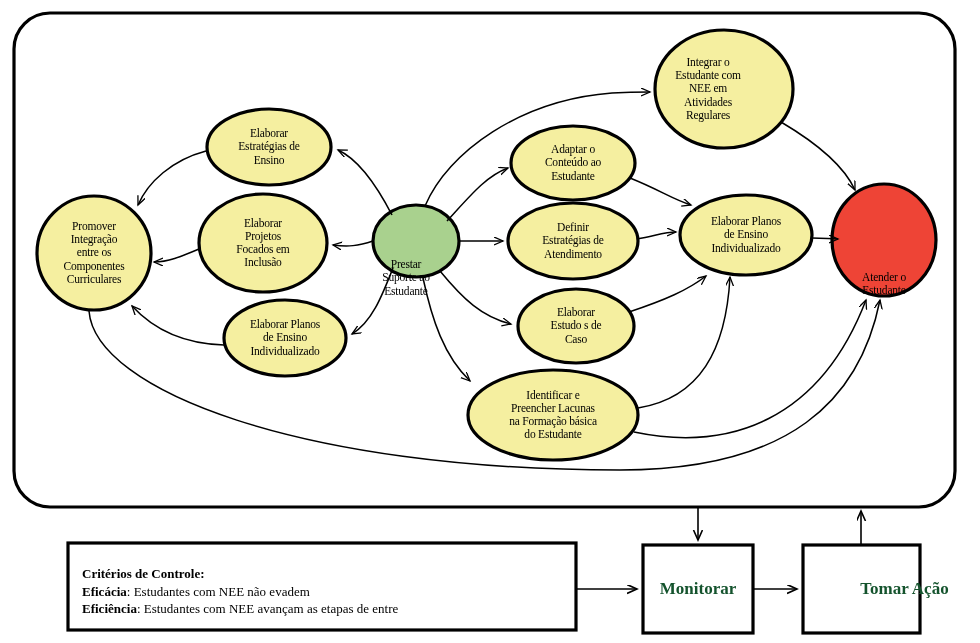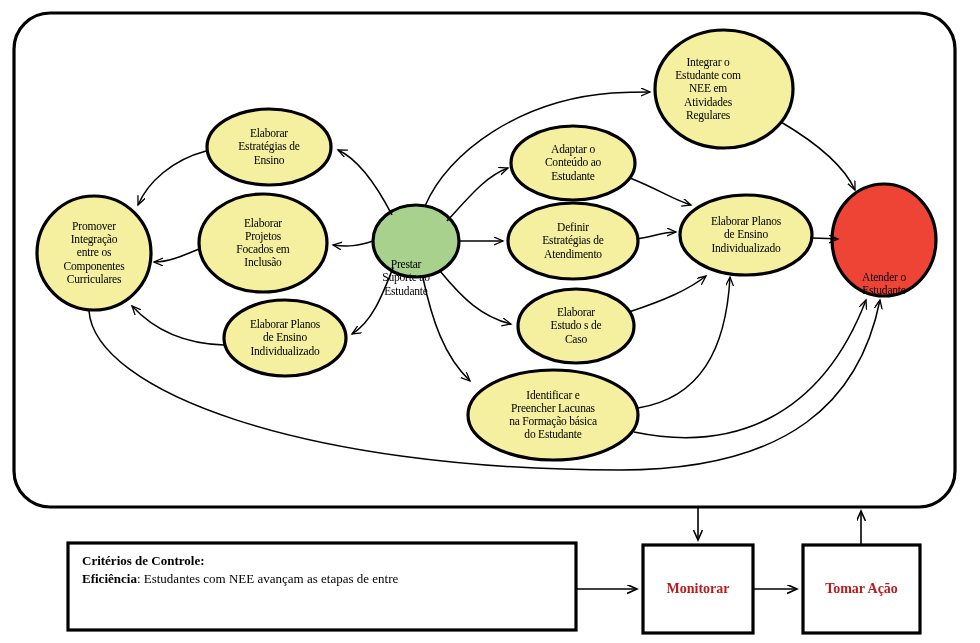--- a/index.html
+++ b/index.html
@@ -10,21 +10,21 @@
     position:absolute;
     display:flex;align-items:center;justify-content:center;
     text-align:center;
     font-family:"Liberation Serif",serif;
     font-size:11.5px;line-height:13.2px;
     color:#000;pointer-events:none;
     letter-spacing:-0.2px;
   }
   .box-label{
     position:absolute;display:flex;align-items:center;justify-content:center;
-    font-family:"Liberation Serif",serif;font-weight:bold;font-size:14px;color:#b91c1c;
+    font-family:"Liberation Serif",serif;font-weight:bold;font-size:17px;color:#14532d;
   }
   .criteria{
     position:absolute;font-family:"Liberation Serif",serif;font-size:13px;color:#000;
     line-height:17.5px;white-space:nowrap;
   }
   .criteria b{font-weight:bold;}
 </style>
 </head>
 <body>
 
@@ -211,23 +211,26 @@
     </div>
   </div>
 
   <div class="node-label" style="left:838px;top:226px;width:92px;height:28px;margin-top:44px;">
     <div style="width:100%">
       <div>Atender o</div>
       <div>Estudante</div>
     </div>
   </div>
 
-  <div class="criteria" style="left:82px;top:552px;">
+  <div class="criteria" style="left:82px;top:565px;">
     <div style="font-weight:bold;">Critérios de Controle:</div>
     <div>
+      <b>Eficácia</b><span>: Estudantes com NEE não evadem</span>
+    </div>
+    <div>
       <b>Eficiência</b><span>: Estudantes com NEE avançam as etapas de entre</span>
     </div>
   </div>
 
   <div class="box-label" style="left:643px;top:575px;width:110px;height:28px;">Monitorar</div>
-  <div class="box-label" style="left:803px;top:575px;width:117px;height:28px;">Tomar Ação</div>
+  <div class="box-label" style="left:803px;top:575px;width:117px;height:28px;padding-left:43px;">Tomar Ação</div>
 
 </div>
 
 </body></html>

